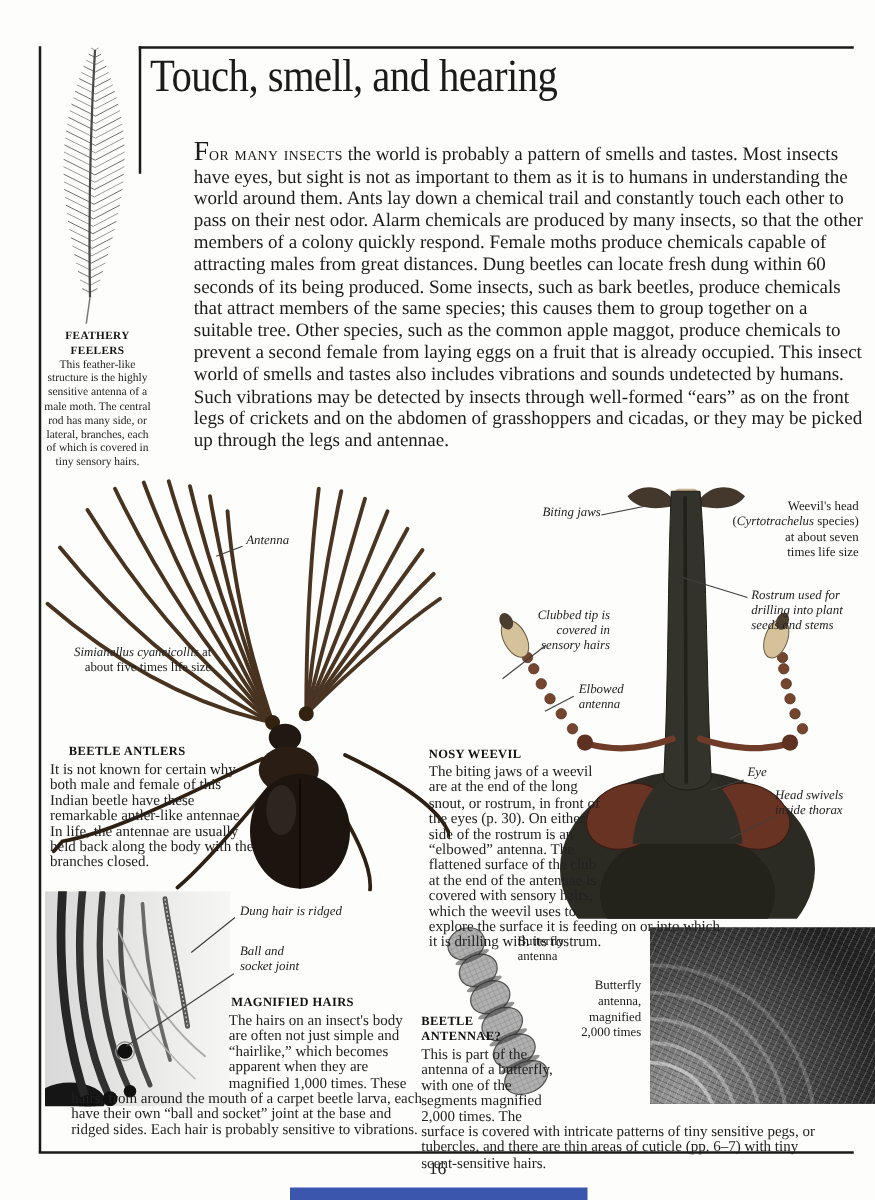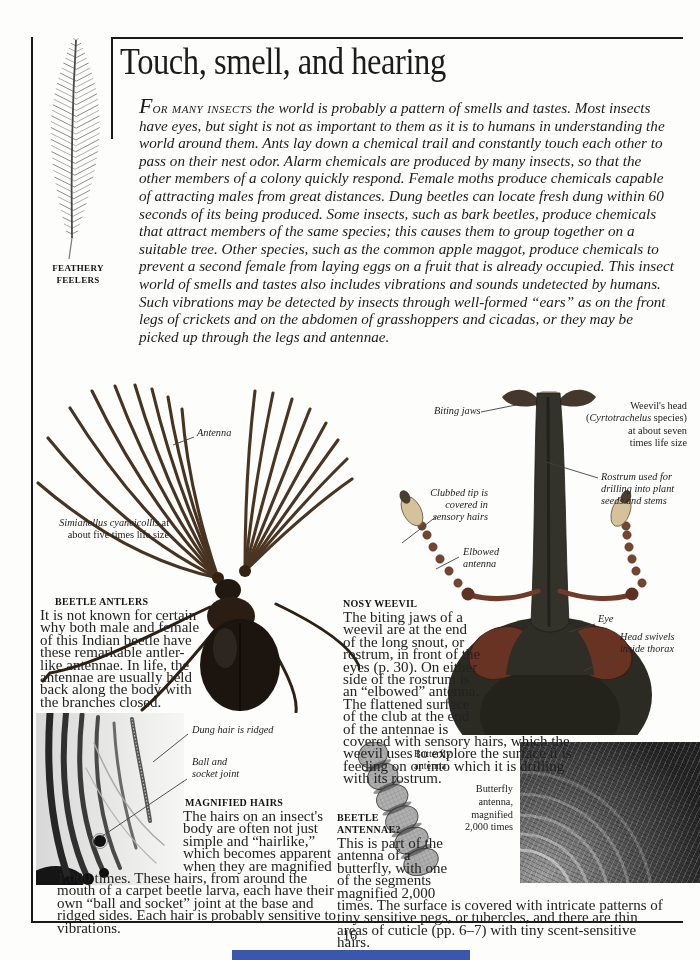--- a/index.html
+++ b/index.html
@@ -11,21 +11,21 @@
   
   .page-title{left:120px;top:42px;font-size:37px;line-height:1.1;letter-spacing:-.5px;white-space:nowrap;}
   .page-title .squeeze{display:inline-block;transform:scaleX(.88);transform-origin:0 50%;}
   
   .intro{left:124px;top:99px;width:552px;font-size:15.2px;line-height:17.6px;text-align:left;}
   .intro-indent{float:left;width:15px;height:200px;margin-top:106px;}
   .lead-initial{font-size:22px;line-height:0;}
   .lead-caps{font-variant:small-caps;letter-spacing:.4px;}
   
   .cap-head{font-weight:bold;font-size:10px;letter-spacing:.3px;line-height:12px;color:#131313;}
-  .cap-body{font-size:15px;line-height:12.4px;color:#222;}
+  .cap-body{font-size:12px;line-height:12.4px;color:#222;}
   .lbl{font-style:italic;font-size:10.3px;line-height:12.2px;color:#222;}
   .lbl-roman{font-style:normal;}
   .right{text-align:right;}
   .center{text-align:left;}
   .spacer-r{float:right;}
   .spacer-l{float:left;}
   
   .feelers{left:34px;top:262px;width:88px;}
   .feelers .cap-head{font-size:9px;text-align:center;}
   .feelers .cap-body{font-size:9.2px;line-height:11.2px;text-align:center;}
@@ -49,21 +49,21 @@
 
 <div class="abs rule" style="left:31px;top:37px;width:1.5px;height:885px;"></div>
 <div class="abs rule" style="left:111px;top:37px;width:572px;height:1.5px;"></div>
 <div class="abs rule" style="left:111px;top:37px;width:1.5px;height:102px;"></div>
 <div class="abs rule" style="left:31px;top:921px;width:652px;height:1.5px;"></div>
 
 <h1 class="abs page-title" style="margin:0;font-weight:normal;">
   <span class="squeeze">Touch, smell, and hearing</span>
 </h1>
 
-<p class="abs intro" style="margin:0;font-style:italic;">
+<p class="abs intro" style="margin:16px;">
   <span class="intro-indent"></span><span class="lead-initial">F</span><span class="lead-caps">or many insects</span><span> the world is probably a pattern of smells and tastes. Most insects have eyes, but sight is not as important to them as it is to humans in understanding the world around them. Ants lay down a chemical trail and constantly touch each other to pass on their nest odor. Alarm chemicals are produced by many insects, so that the other members of a colony quickly respond. Female moths produce chemicals capable of attracting males from great distances. Dung beetles can locate fresh dung within 60 seconds of its being produced. Some insects, such as bark beetles, produce chemicals that attract members of the same species; this causes them to group together on a suitable tree. Other species, such as the common apple maggot, produce chemicals to prevent a second female from laying eggs on a fruit that is already occupied. This insect world of smells and tastes also includes vibrations and sounds undetected by humans. Such vibrations may be detected by insects through well-formed “ears” as on the front legs of crickets and on the abdomen of grasshoppers and cicadas, or they may be picked up through the legs and antennae.</span>
 </p>
 
 <svg id="feather-svg" class="abs fig" style="left:42px;top:28px;" width="64" height="232" viewBox="0 0 64 232">
     <line x1="30" y1="206" x2="23.78275282087863" y2="202.8913764104393" stroke="#6f6f6f" stroke-width="0.8"></line>
     <line x1="30" y1="206" x2="35.9063848201653" y2="202.8913764104393" stroke="#6f6f6f" stroke-width="0.8"></line>
     <line x1="30.311324207820487" y1="200.12121212121212" x2="22.089658039355907" y2="196.01037903697983" stroke="#9a9a9a" stroke-width="0.8"></line>
     <line x1="30.311324207820487" y1="200.12121212121212" x2="38.12190706786184" y2="196.01037903697983" stroke="#9a9a9a" stroke-width="0.8"></line>
     <line x1="30.62092673114506" y1="194.24242424242425" x2="20.45251065425006" y2="189.15821620397674" stroke="#6f6f6f" stroke-width="0.8"></line>
     <line x1="30.62092673114506" y1="194.24242424242425" x2="40.28092200419532" y2="189.15821620397674" stroke="#6f6f6f" stroke-width="0.8"></line>
@@ -127,20 +127,21 @@
     <line x1="34.13607824629658" y1="23.75757575757575" x2="41.00058342372778" y2="20.144678295769854" stroke="#9a9a9a" stroke-width="0.8"></line>
     <line x1="34.06889996539624" y1="17.878787878787875" x2="28.871107694952258" y2="15.279891743565884" stroke="#6f6f6f" stroke-width="0.8"></line>
     <line x1="34.06889996539624" y1="17.878787878787875" x2="39.00680262231803" y2="15.279891743565884" stroke="#6f6f6f" stroke-width="0.8"></line>
     <line x1="34" y1="12" x2="30.866669160892386" y2="10.433334580446193" stroke="#9a9a9a" stroke-width="0.8"></line>
     <line x1="34" y1="12" x2="36.97666429715223" y2="10.433334580446193" stroke="#9a9a9a" stroke-width="0.8"></line>
     <path d="M30,210 C29,150 30,80 34,12" stroke="#4a4a4a" stroke-width="1.8" fill="none"></path>
     <line x1="30" y1="210" x2="27" y2="231" stroke="#777" stroke-width="1.2"></line>
   </svg>
 <div class="abs feelers">
   <div class="cap-head">FEATHERY FEELERS</div>
+  <div class="cap-body">This feather-like structure is the highly sensitive antenna of a male moth. The central rod has many side, or lateral, branches, each of which is covered in tiny sensory hairs.</div>
 </div>
 
 <svg id="beetle-svg" class="abs fig" style="left:30px;top:383px;" width="330" height="330" viewBox="0 0 330 330">
     <path d="M188,195 Q95,175 8,100" stroke="#47331f" stroke-width="3.1" fill="none" stroke-linecap="round"></path>
     <path d="M188,195 Q95,150 18,55" stroke="#47331f" stroke-width="3.1" fill="none" stroke-linecap="round"></path>
     <path d="M188,195 Q105,130 40,25" stroke="#47331f" stroke-width="3.1" fill="none" stroke-linecap="round"></path>
     <path d="M188,195 Q115,118 62,8" stroke="#47331f" stroke-width="3.1" fill="none" stroke-linecap="round"></path>
     <path d="M188,195 Q125,110 85,3" stroke="#47331f" stroke-width="3.1" fill="none" stroke-linecap="round"></path>
     <path d="M188,195 Q135,105 105,2" stroke="#47331f" stroke-width="3.1" fill="none" stroke-linecap="round"></path>
     <path d="M188,195 Q145,103 122,6" stroke="#47331f" stroke-width="3.1" fill="none" stroke-linecap="round"></path>

